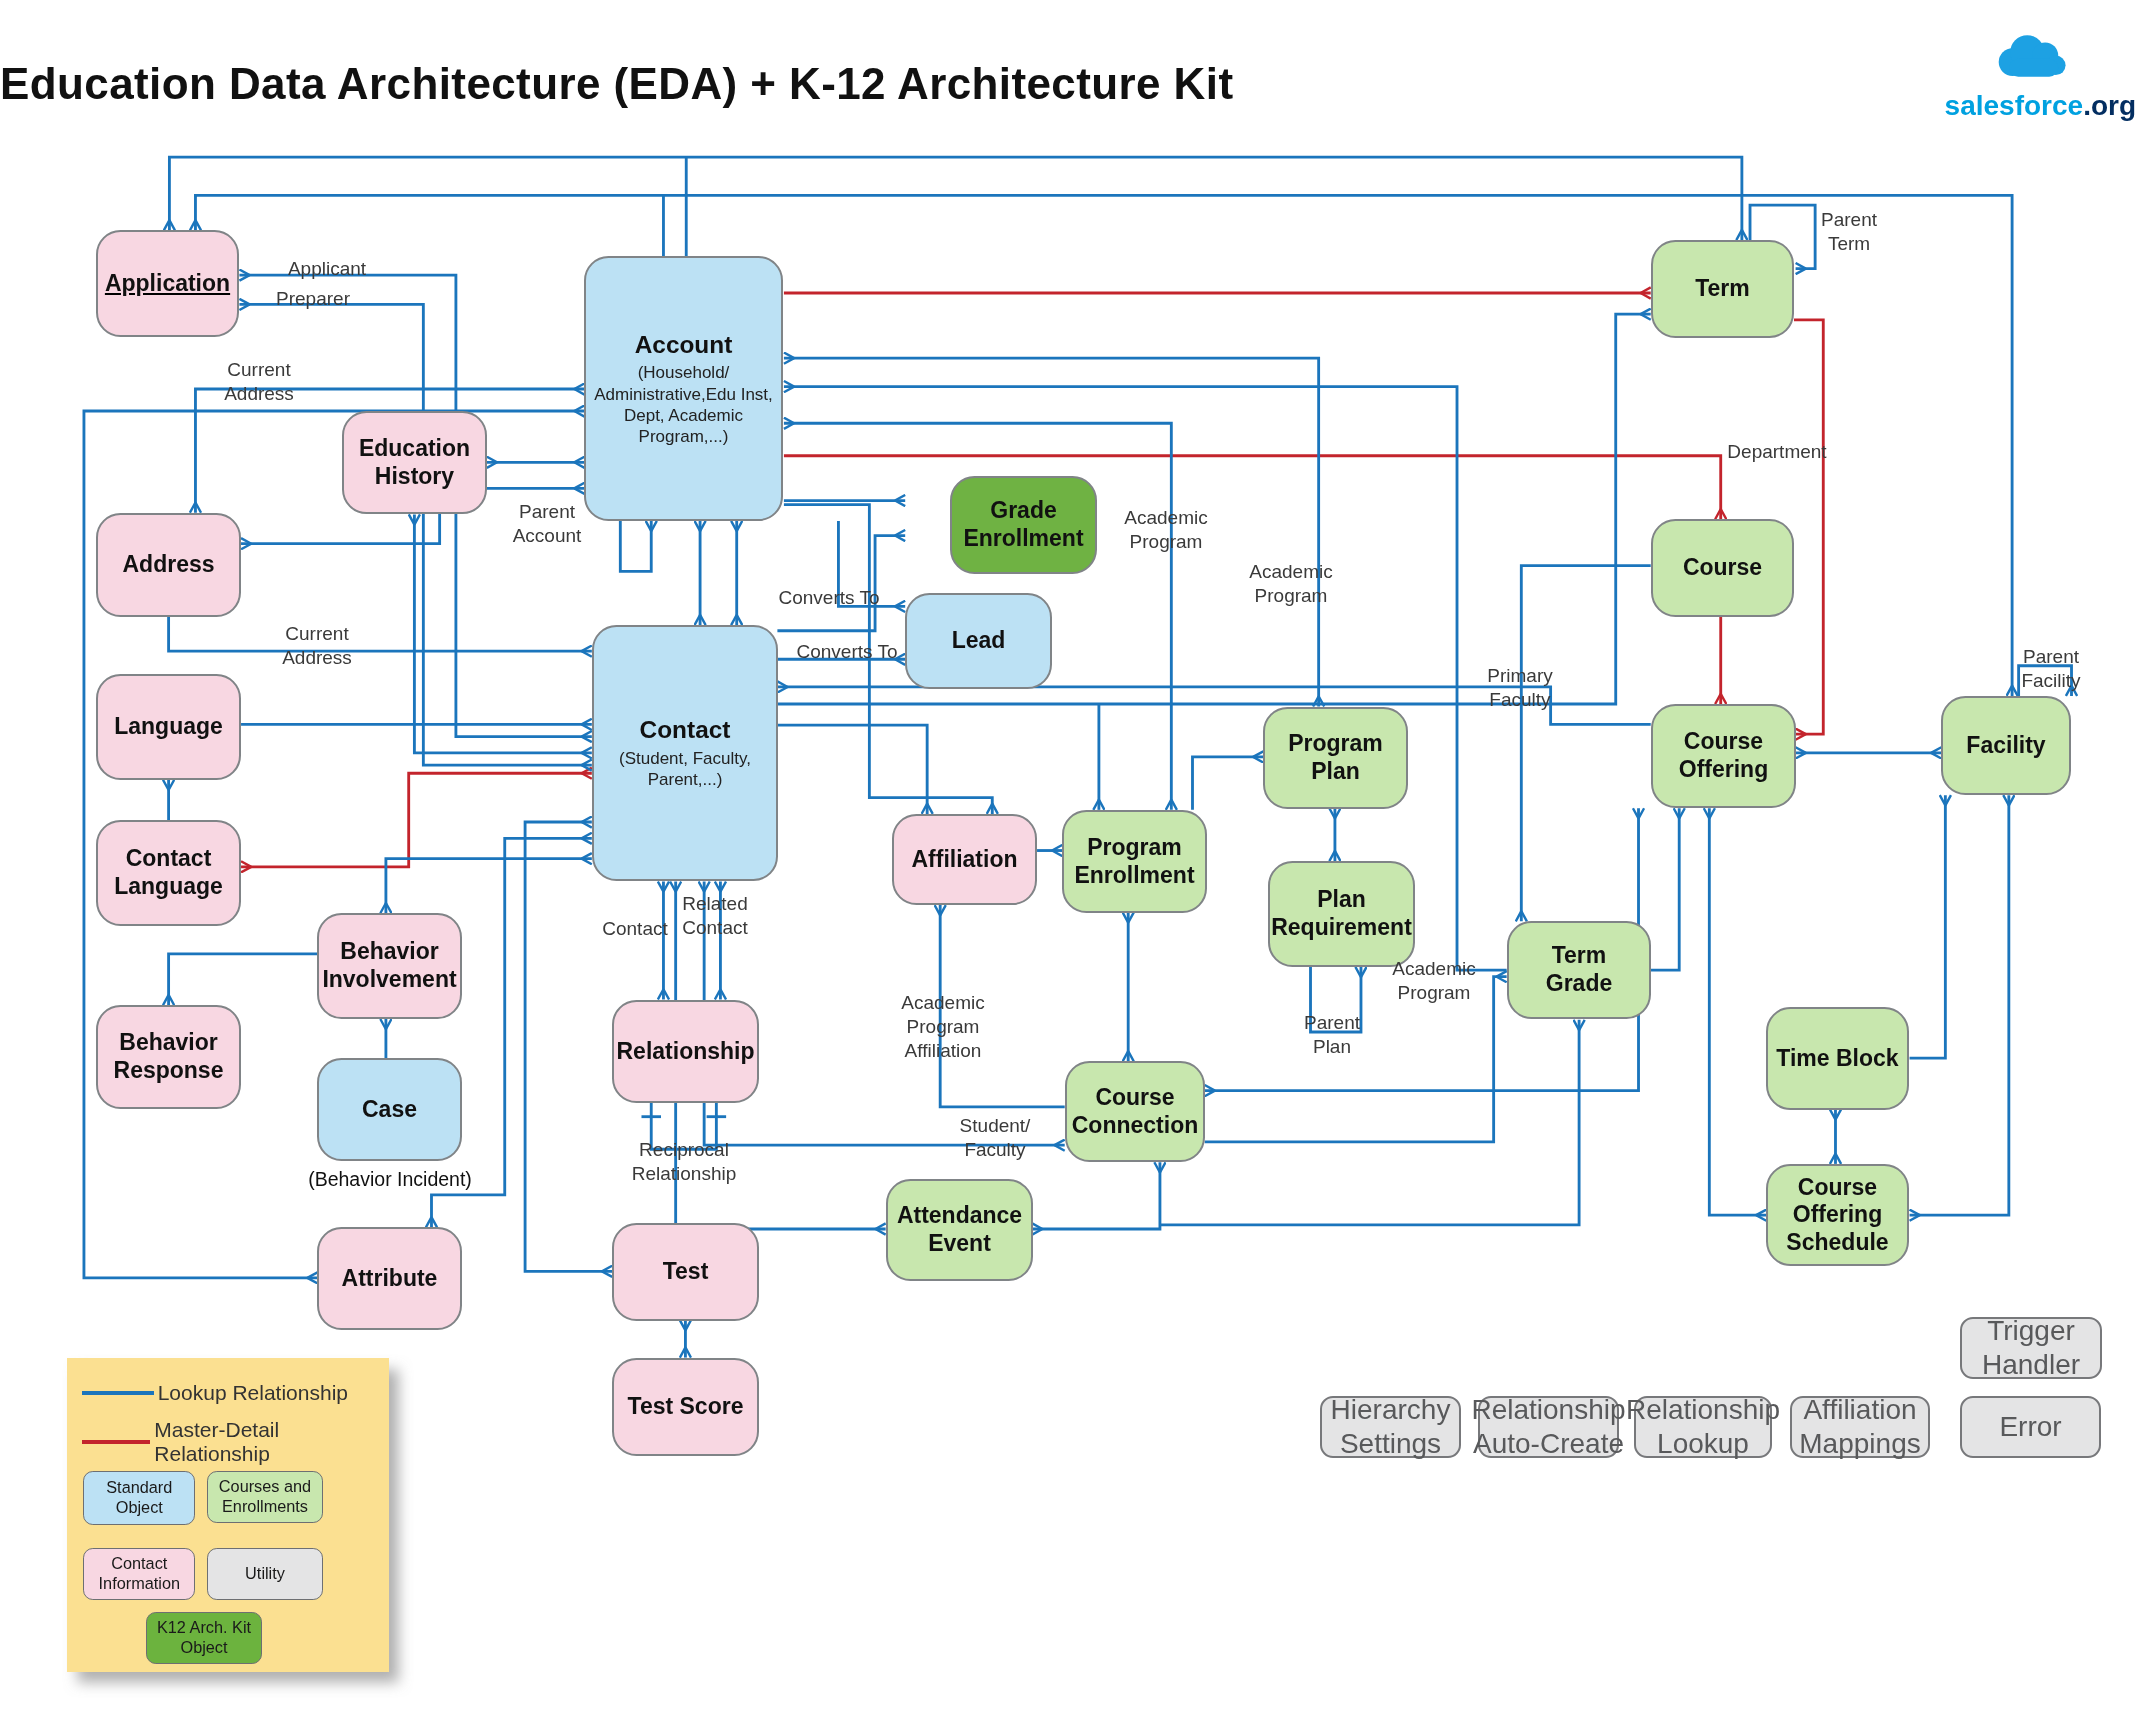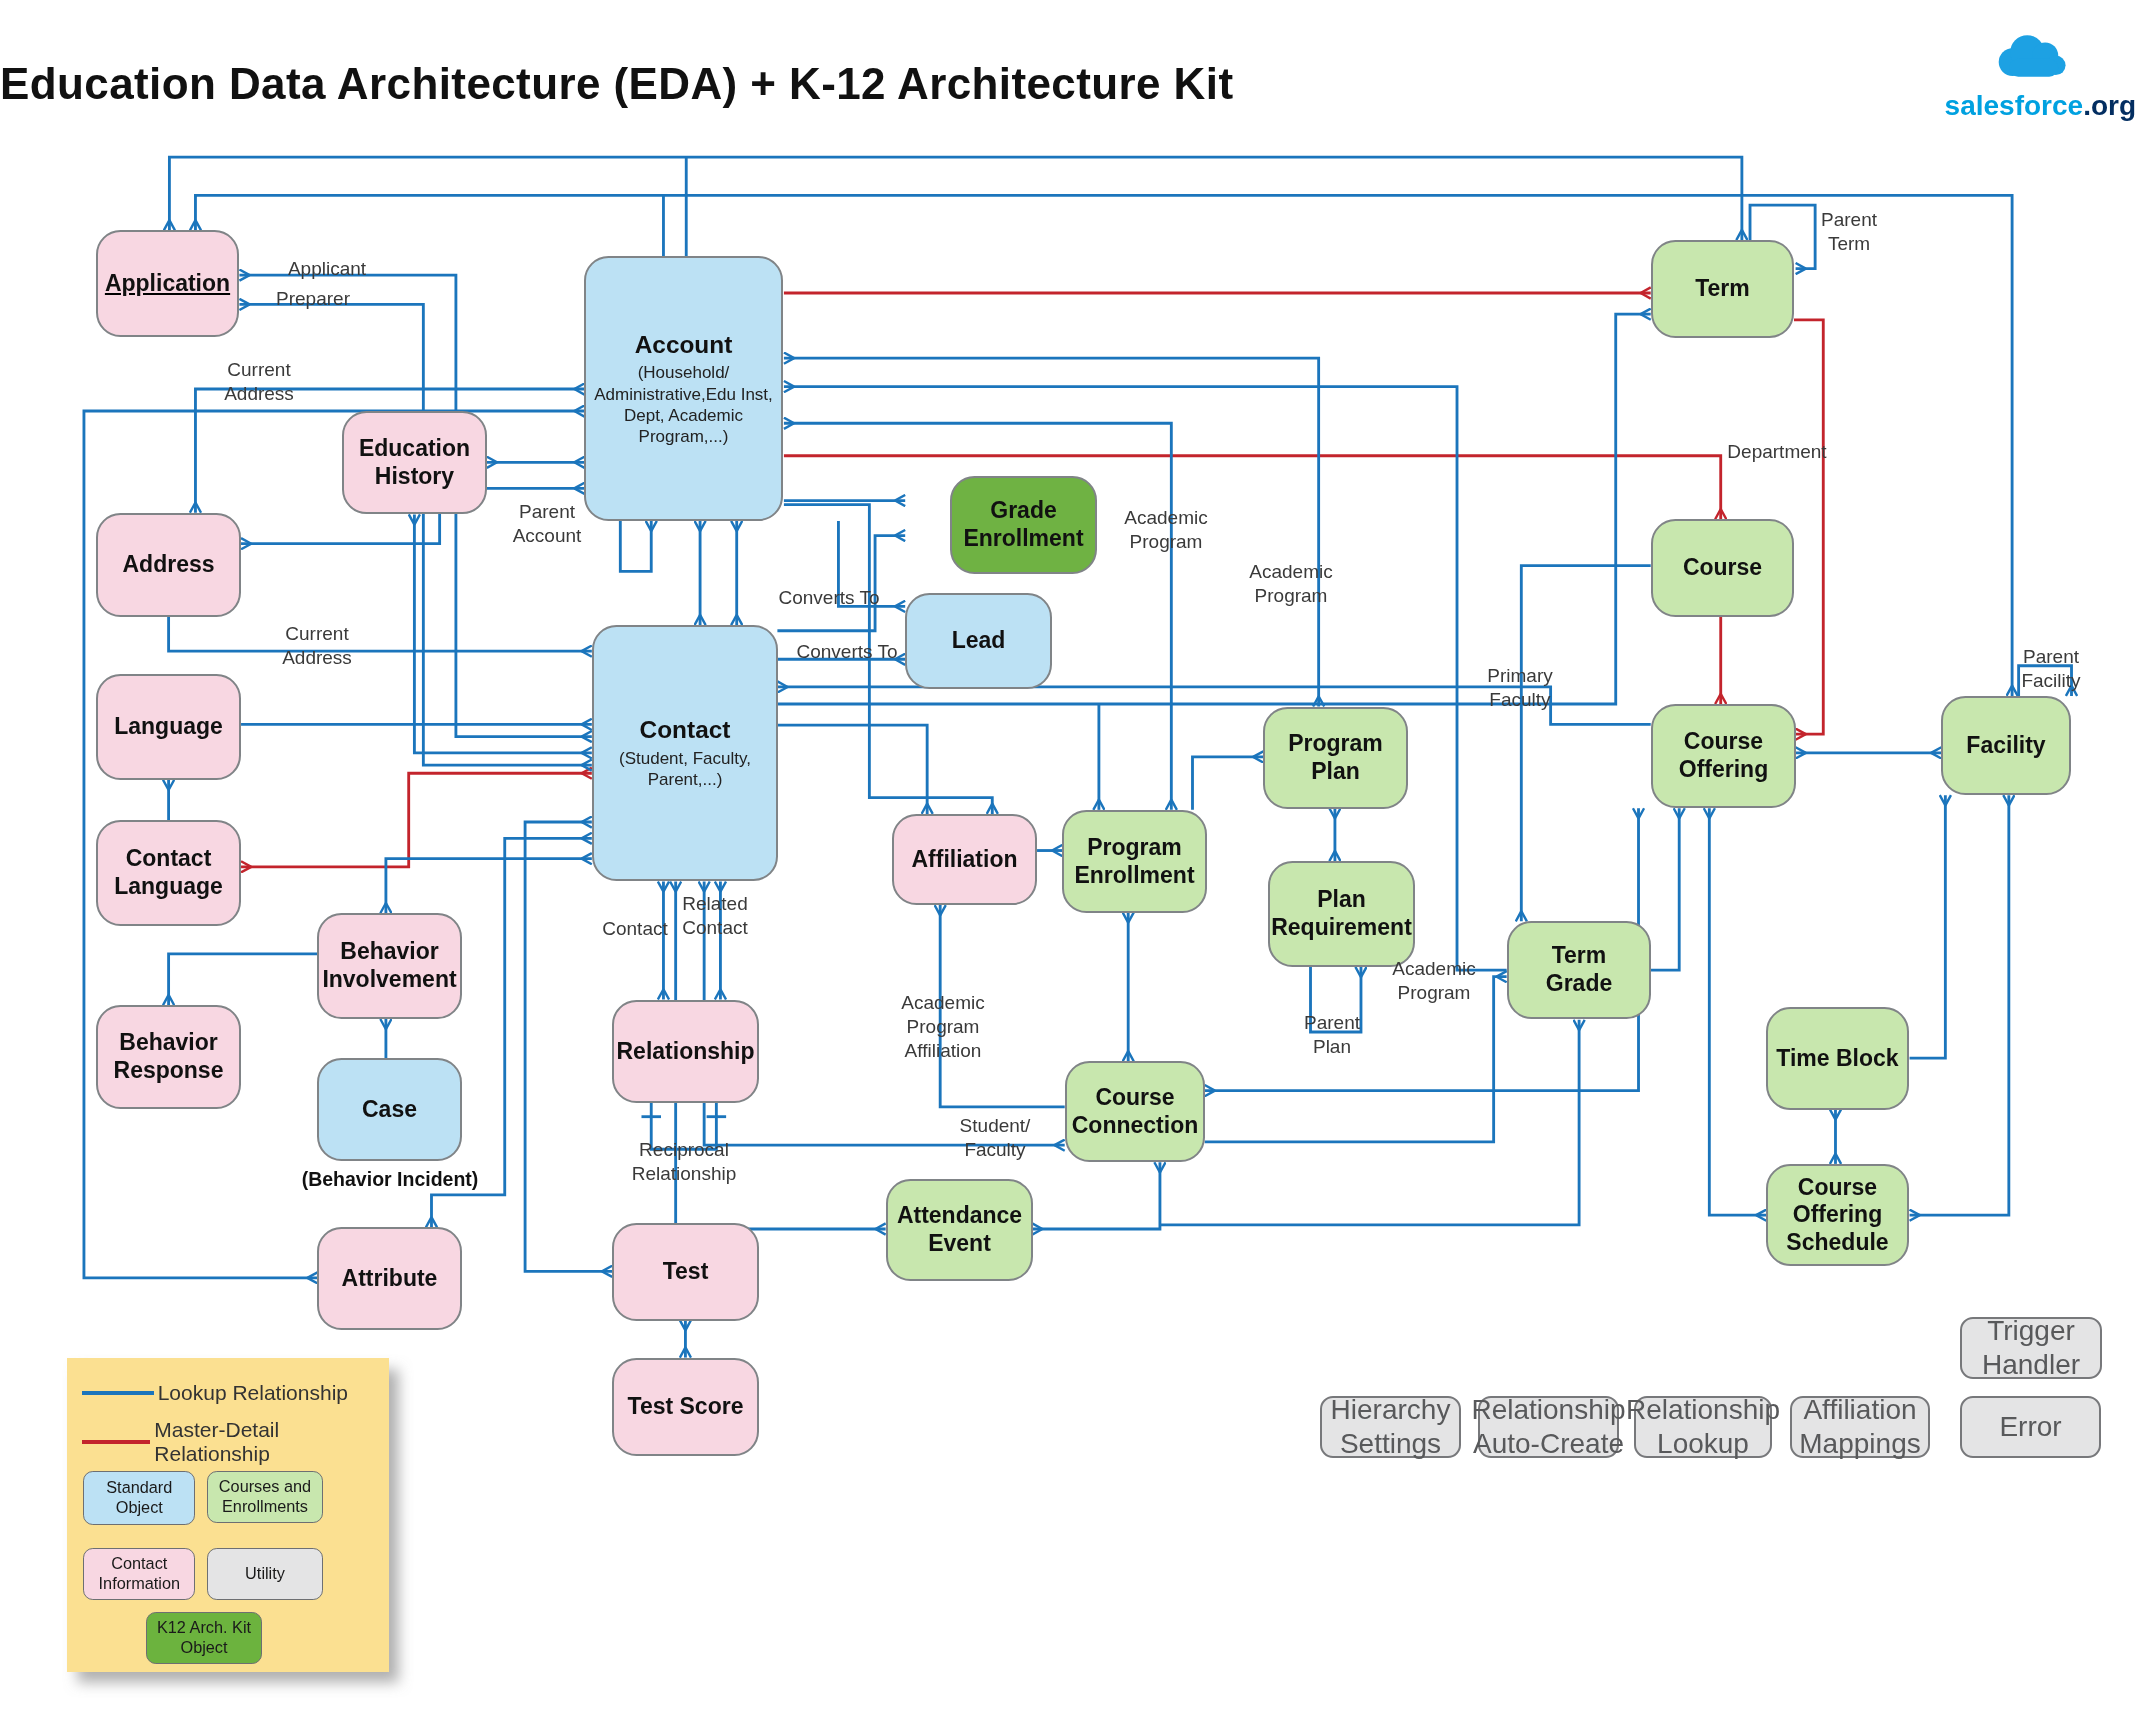--- a/index.html
+++ b/index.html
@@ -20,21 +20,21 @@
   .node{position:absolute;border:2px solid #808487;border-radius:24.4px;display:flex;flex-direction:column;align-items:center;justify-content:center;text-align:center;padding:4.9px 8.1px;box-sizing:border-box;}
   .node .nlabel{font-size:23px;font-weight:700;color:#111;line-height:1.2;white-space:pre-line;}
   .node .nsub{font-size:17px;font-weight:400;color:#222;line-height:1.25;white-space:pre-line;margin-top:3.3px;}
   .node.standard{background:#BCE1F4;}
   .node.contactinfo{background:#F8D7E2;}
   .node.courses{background:#C8E7AE;}
   .node.k12{background:#6FB243;}
   .node.utility{background:#E4E4E5;border-color:#77787B;border-radius:13px;}
   .node.utility .nlabel{font-weight:400;color:#58595B;font-size:28px;}
   .node.big .nlabel{font-size:24.4px;}
-  .node-caption{position:absolute;font-size:19.5px;font-weight:700;color:#111;transform:translateX(-50%);white-space:nowrap;}
+  .node-caption{position:absolute;font-size:19.5px;font-weight:400;color:#111;transform:translateX(-50%);white-space:nowrap;}
   
   .elabel{position:absolute;font-size:19px;color:#3a3a3a;line-height:1.25;text-align:center;transform:translateX(-50%);white-space:pre-line;}
   
   .legend{position:absolute;left:67px;top:1358px;width:322px;height:314px;background:#FBE091;box-shadow:9.8px 11.4px 13px rgba(110,110,110,.55);}
   .legend-row{position:absolute;left:14.7px;display:flex;align-items:center;gap:4px;}
   .legend-line{width:72px;height:0;border-top:4.1px solid #1B75BC;}
   .legend-line.red{border-top-color:#C3242C;}
   .legend-label{font-size:21px;color:#333;}
   .chip{position:absolute;border:1.6px solid #6d6f72;border-radius:9.8px;display:flex;align-items:center;justify-content:center;text-align:center;font-size:16.3px;color:#1a1a1a;white-space:pre-line;line-height:1.2;box-sizing:border-box;}
   .chip.standard{background:#BCE1F4;}

